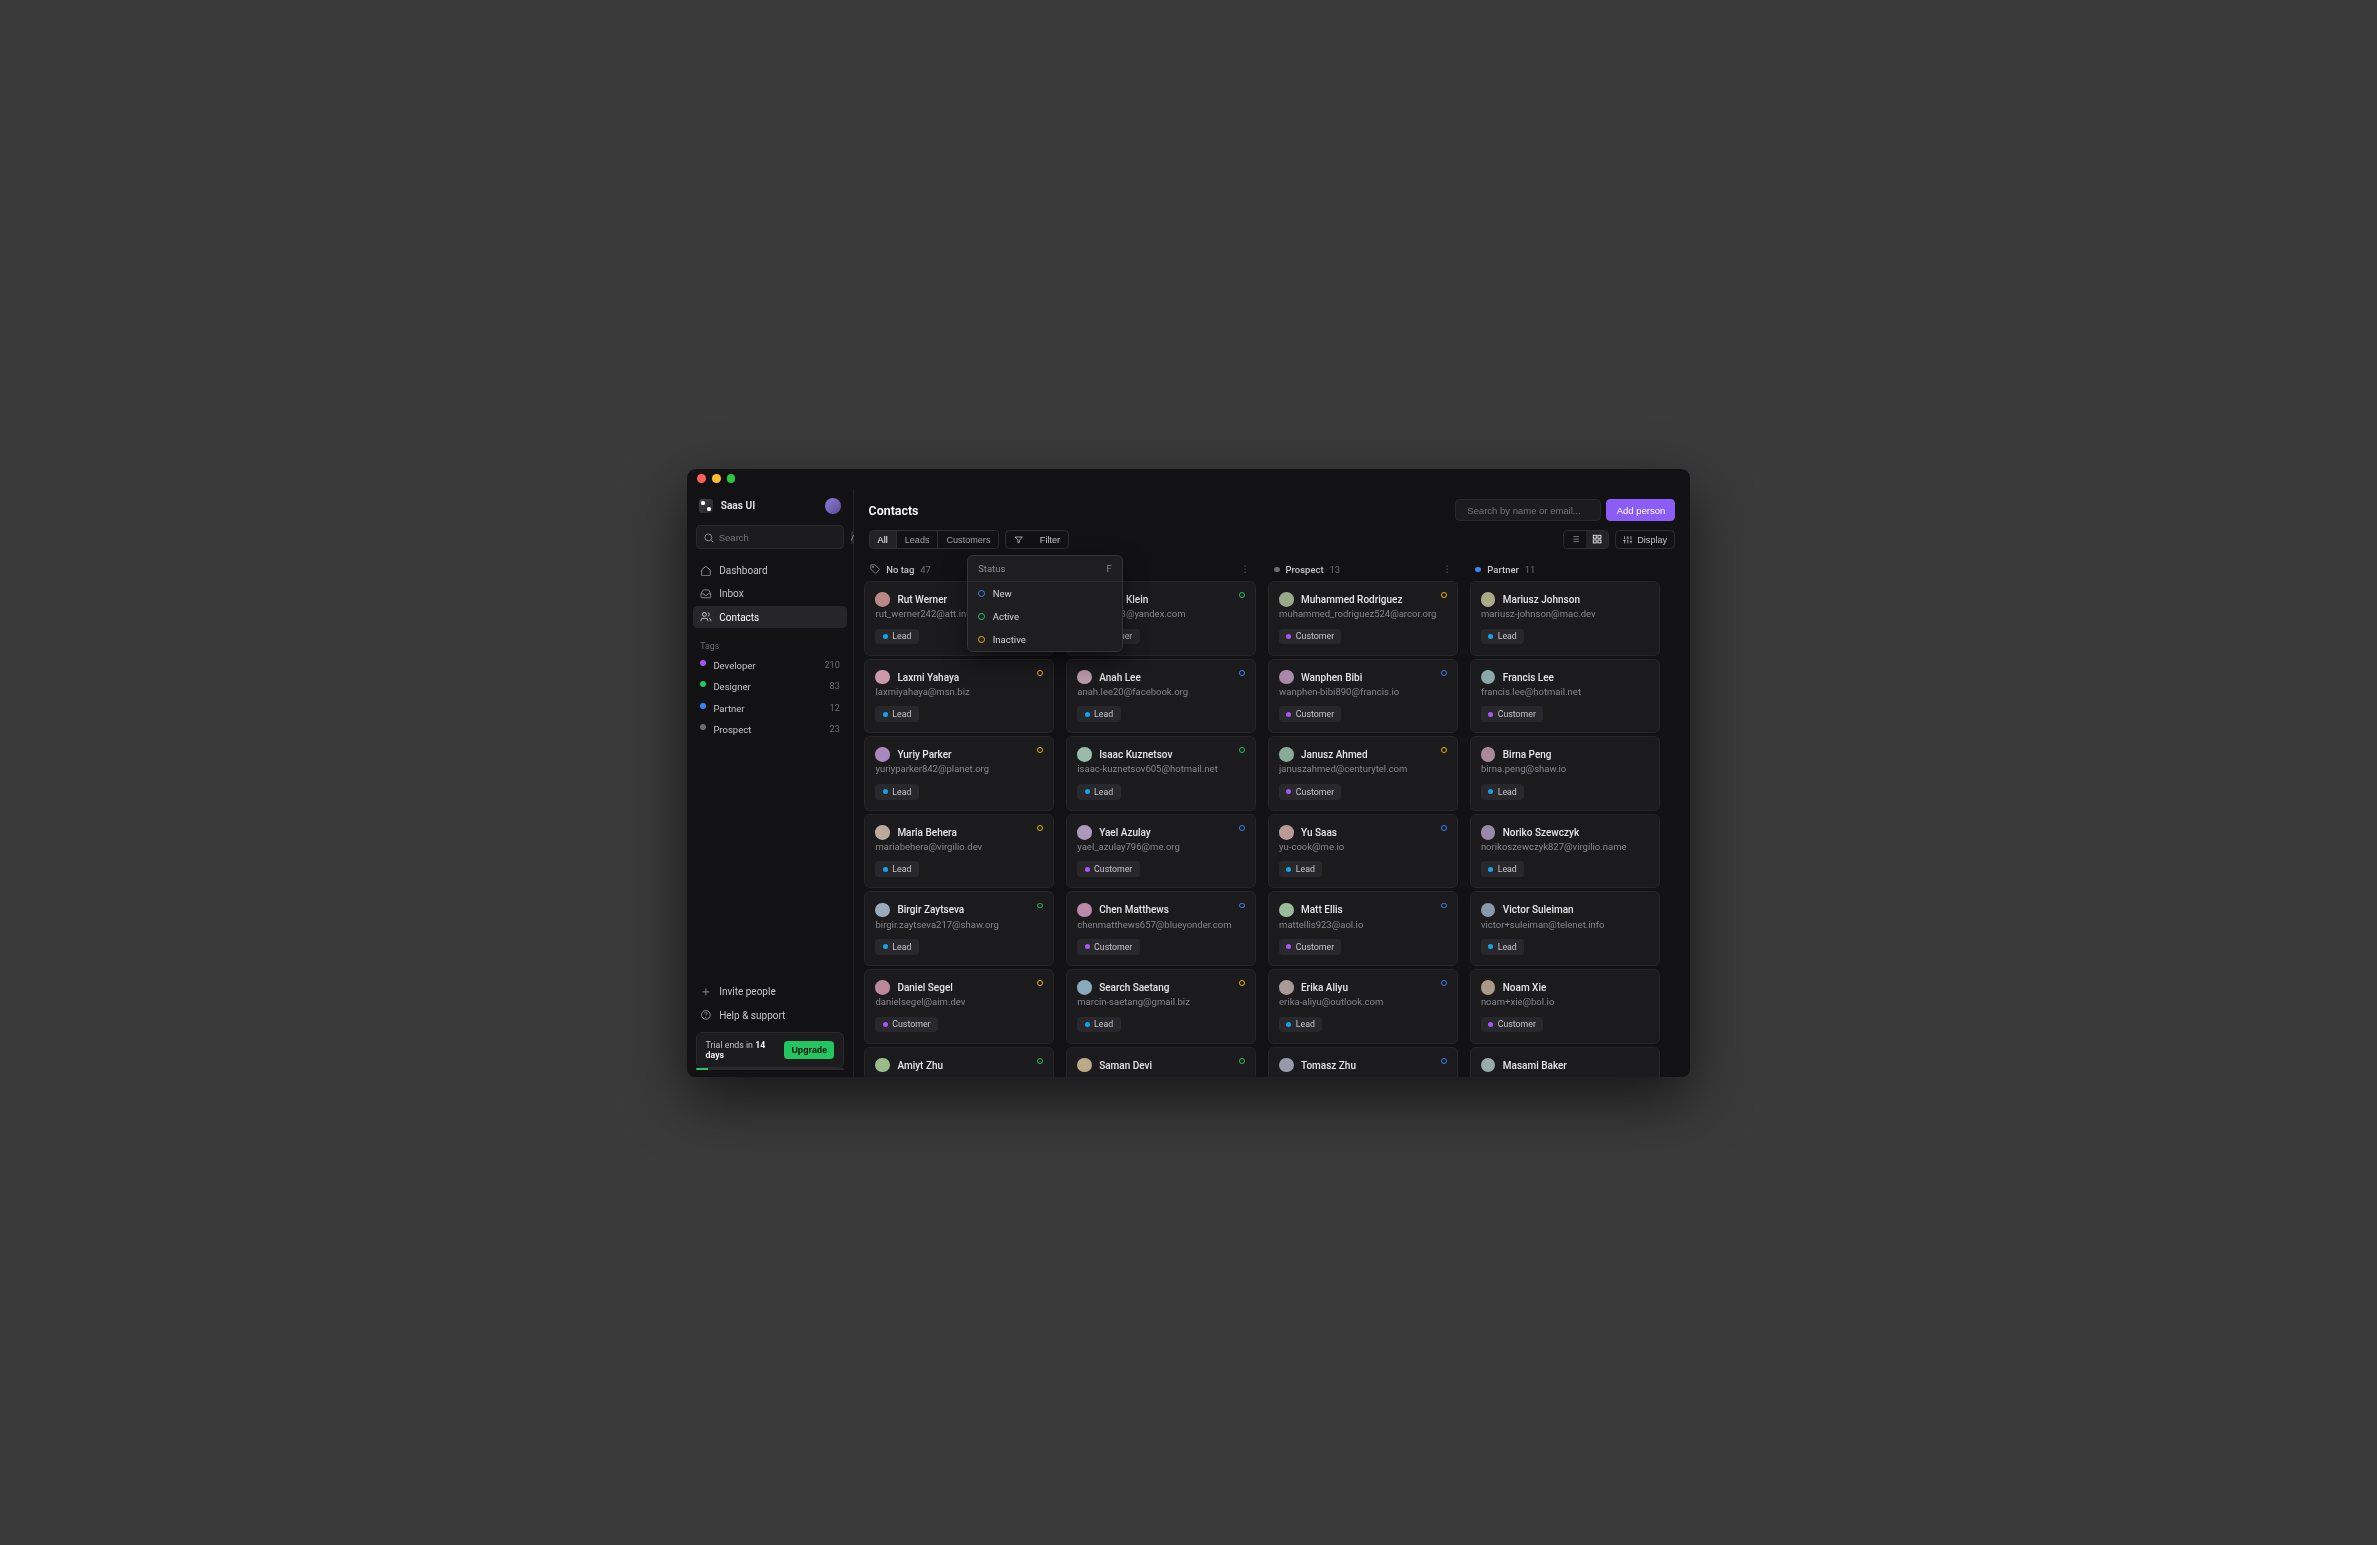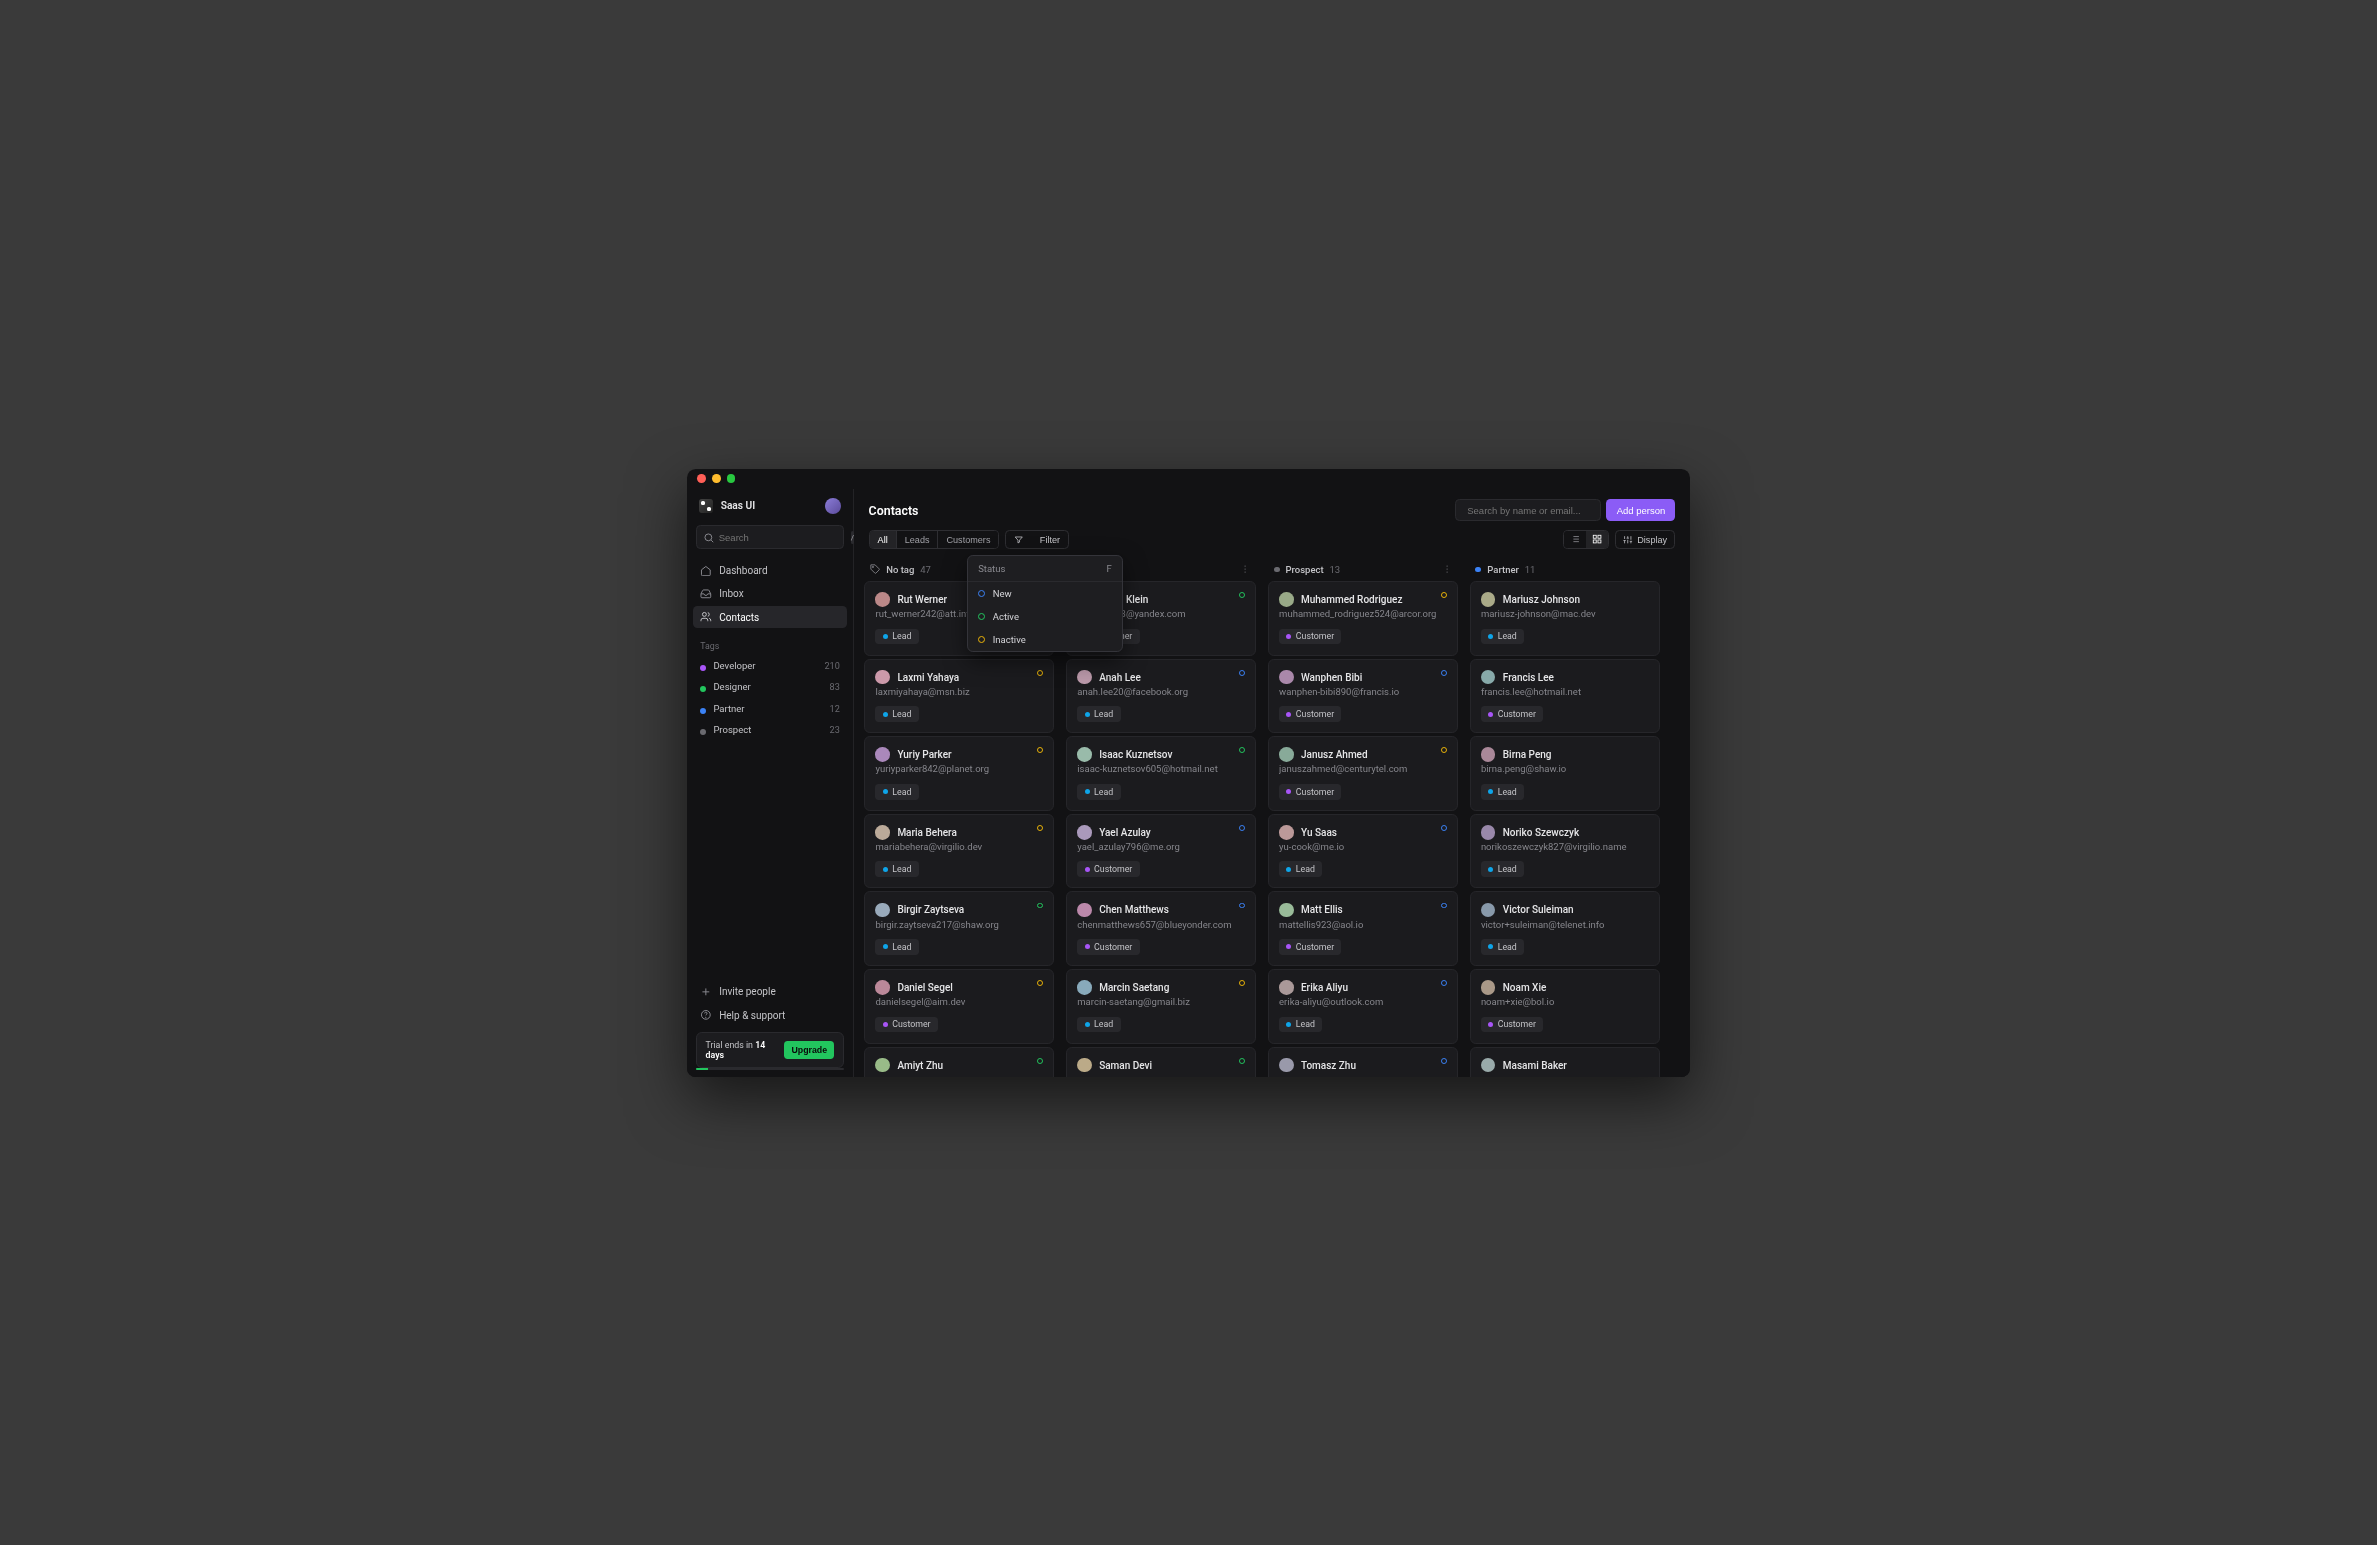--- a/index.html
+++ b/index.html
@@ -120,21 +120,21 @@
 .nav-icon { width: 11.7px; height: 11.7px; color: #8a8a90; flex-shrink: 0; }
 .nav-item.active .nav-icon { color: #c4c4c8; }
 .section-label {
   color: #6a6a70;
   font-size: 8.8px;
   padding: 5.9px 7.3px 4.4px 7.3px;
   margin-top: 7.3px;
 }
 .tag-item {
   display: flex;
-  align-items: flex-end;
+  align-items: flex-start;
   gap: 7.3px;
   padding: 4.4px 7.3px;
   color: #c4c4c8;
   font-size: 9.5px;
   cursor: pointer;
   border-radius: 4.4px;
 }
 .tag-dot { width: 5.9px; height: 5.9px; border-radius: 50%; }
 .tag-count { margin-left: auto; color: #6a6a70; font-size: 9.1px; }
 .sidebar-spacer { flex: 1; }
@@ -730,21 +730,21 @@
       </div>
       <div class="card-email">chenmatthews657@blueyonder.com</div>
       <div class="card-tag">
                     <span class="card-tag-dot" style="background:#a855f7"></span>
                     <span>Customer</span>
                   </div></div>
                 <div class="card">
       <span class="card-status" style="border-color:#eab308"></span>
       <div class="card-top">
         <div class="card-avatar" style="background:#8ab"></div>
-        <div class="card-name">Marcin Saetang</div>
+        <div class="card-name">Search Saetang</div>
       </div>
       <div class="card-email">marcin-saetang@gmail.biz</div>
       <div class="card-tag">
                     <span class="card-tag-dot" style="background:#0ea5e9"></span>
                     <span>Lead</span>
                   </div></div>
                 <div class="card">
       <span class="card-status" style="border-color:#22c55e"></span>
       <div class="card-top">
         <div class="card-avatar" style="background:#ba8"></div>

